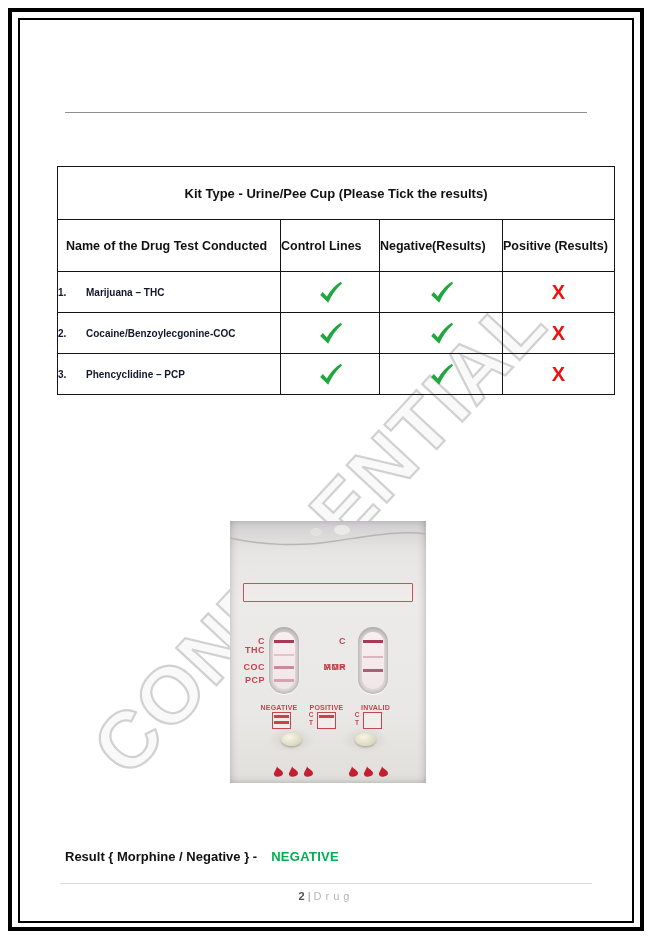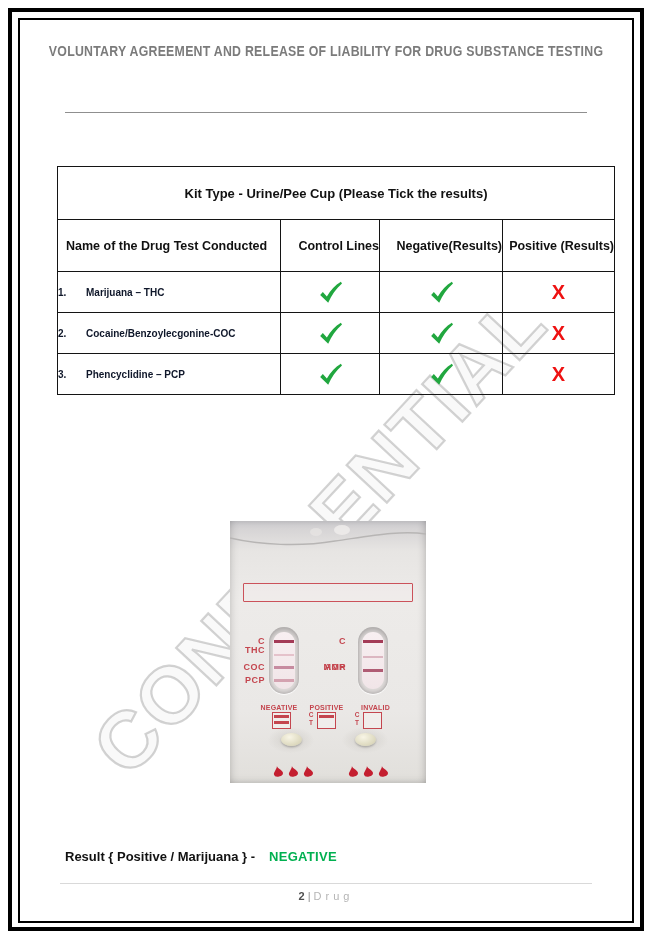--- a/index.html
+++ b/index.html
@@ -29,21 +29,21 @@
   .cond { display:inline-block; transform:scaleX(0.88); transform-origin:50% 50%; letter-spacing:0.3px; white-space:nowrap; }
   .title-rule { position:absolute; left:65px; top:112px; width:522px; border-top:1.4px solid #8f8f8f; z-index:2; }
 
   
   table.results {
     position:absolute; left:57px; top:166px; width:557px; z-index:2;
     border-collapse:collapse; table-layout:fixed; background:transparent;
   }
   table.results td { border:1.5px solid #141414; padding:0; vertical-align:middle; }
   td.kit { height:52px; text-align:center; font-size:13px; font-weight:bold; color:#111; }
-  tr.colhead td { height:51px; font-size:12.5px; font-weight:bold; color:#111; text-align:right; }
+  tr.colhead td { height:51px; font-size:12.5px; font-weight:bold; color:#111; text-align:left; }
   tr.colhead td.namehead { text-align:left; padding-left:8px; }
   tr.datarow td { height:40px; }
   td.name-cell { font-size:10px; color:#0f172a; padding-left:12px;font-weight:bold; }
   td.name-cell .num { display:inline-block; width:28px; }
   td.mark { text-align:center; }
   svg.tick { width:27px; height:23px; display:block; margin:0 auto; }
   svg.tick path { fill:#21a73f; }
   td.xmark { font-size:20px; font-weight:800; color:#ee1111; letter-spacing:0; }
 
   
@@ -85,21 +85,20 @@
 </style>
 </head>
 <body>
 
 <div class="page">
 
   <div class="watermark">
     <span>CONFIDENTIAL</span>
   </div>
 
-  <div class="title1"><span class="cond">VOLUNTARY AGREEMENT AND RELEASE OF LIABILITY FOR DRUG SUBSTANCE TESTING</span></div>
   <div class="title-rule"></div>
 
   <table class="results">
     <colgroup>
         <col style="width:223px">
         <col style="width:99px">
         <col style="width:123px">
         <col style="width:112px">
       </colgroup>
     <tbody>
@@ -237,21 +236,21 @@
       <svg viewBox="0 0 12 12">
           <path d="M6 0 C6 2.5 1 6 1 8.2 A5 3.4 0 0 0 11 8.2 C11 6 6 2.5 6 0 Z"></path>
         </svg>
       <svg viewBox="0 0 12 12">
           <path d="M6 0 C6 2.5 1 6 1 8.2 A5 3.4 0 0 0 11 8.2 C11 6 6 2.5 6 0 Z"></path>
         </svg>
     </div>
   </div>
 
   <div class="result">
-    <span class="rlabel">Result { Positive / Marijuana } -</span><span class="rvalue">NEGATIVE</span>
+    <span class="rlabel">Result { Morphine / Negative } -</span><span class="rvalue">NEGATIVE</span>
   </div>
 
   <div class="footer-rule"></div>
   <div class="footer">
     <span class="pnum">2</span><span class="psep">|</span><span class="plabel">Drug</span>
   </div>
 
   <div class="border-outer"></div>
   <div class="border-inner"></div>
 </div>

